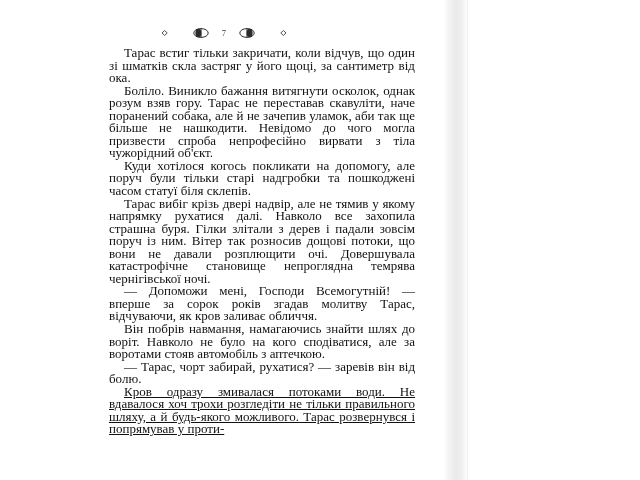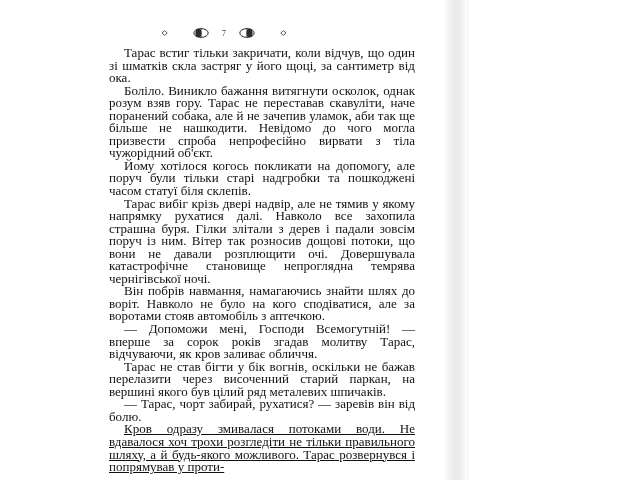--- a/index.html
+++ b/index.html
@@ -148,25 +148,24 @@
       <line x1="147" y1="4.8" x2="147" y2="13.2" stroke="#2b2b2b" stroke-width="1"></line>
       <ellipse cx="149.6" cy="9" rx="3.0" ry="4.3" fill="#2b2b2b"></ellipse>
     </svg>
 
     <div class="page-number">7</div>
   </div>
 
   <div class="text-column">
     <p class="para">Тарас встиг тільки закричати, коли відчув, що один зі шматків скла застряг у його щоці, за сантиметр від ока.</p>
     <p class="para">Боліло. Виникло бажання витягнути осколок, однак розум взяв гору. Тарас не переставав скавуліти, наче поранений собака, але й не зачепив уламок, аби так ще більше не нашкодити. Невідомо до чого могла призвести спроба непрофесійно вирвати з тіла чужорідний об'єкт.</p>
-    <p class="para">Йому хотілося когось покликати на допомогу, але поруч були тільки старі надгробки та пошкоджені часом статуї біля склепів.</p>
+    <p class="para">Куди хотілося когось покликати на допомогу, але поруч були тільки старі надгробки та пошкоджені часом статуї біля склепів.</p>
     <p class="para">Тарас вибіг крізь двері надвір, але не тямив у якому напрямку рухатися далі. Навколо все захопила страшна буря. Гілки злітали з дерев і падали зовсім поруч із ним. Вітер так розносив дощові потоки, що вони не давали розплющити очі. Довершувала катастрофічне становище непроглядна темрява чернігівської ночі.</p>
+    <p class="para dialogue">— Допоможи мені, Господи Всемогутній! — вперше за сорок років згадав молитву Тарас, відчуваючи, як кров заливає обличчя.</p>
     <p class="para">Він побрів навмання, намагаючись знайти шлях до воріт. Навколо не було на кого сподіватися, але за воротами стояв автомобіль з аптечкою.</p>
-    <p class="para dialogue">— Допоможи мені, Господи Всемогутній! — вперше за сорок років згадав молитву Тарас, відчуваючи, як кров заливає обличчя.</p>
-    <p class="para">Тарас не став бігти у бік вогнів, оскільки не бажав перелазити через височенний старий паркан, на вершині якого був цілий ряд металевих шпичаків.</p>
     <p class="para dialogue">— Тарас, чорт забирай, рухатися? — заревів він від болю.</p>
     <p class="para">Кров одразу змивалася потоками води. Не вдавалося хоч трохи розгледіти не тільки правильного шляху, а й будь-якого можливого. Тарас розвернувся і попрямував у проти-</p>
   </div>
 
 </div>
 
 <div class="page-edge-shadow"></div>
 <div class="page-edge-line"></div>
 <div class="outer-bg"></div>
 

